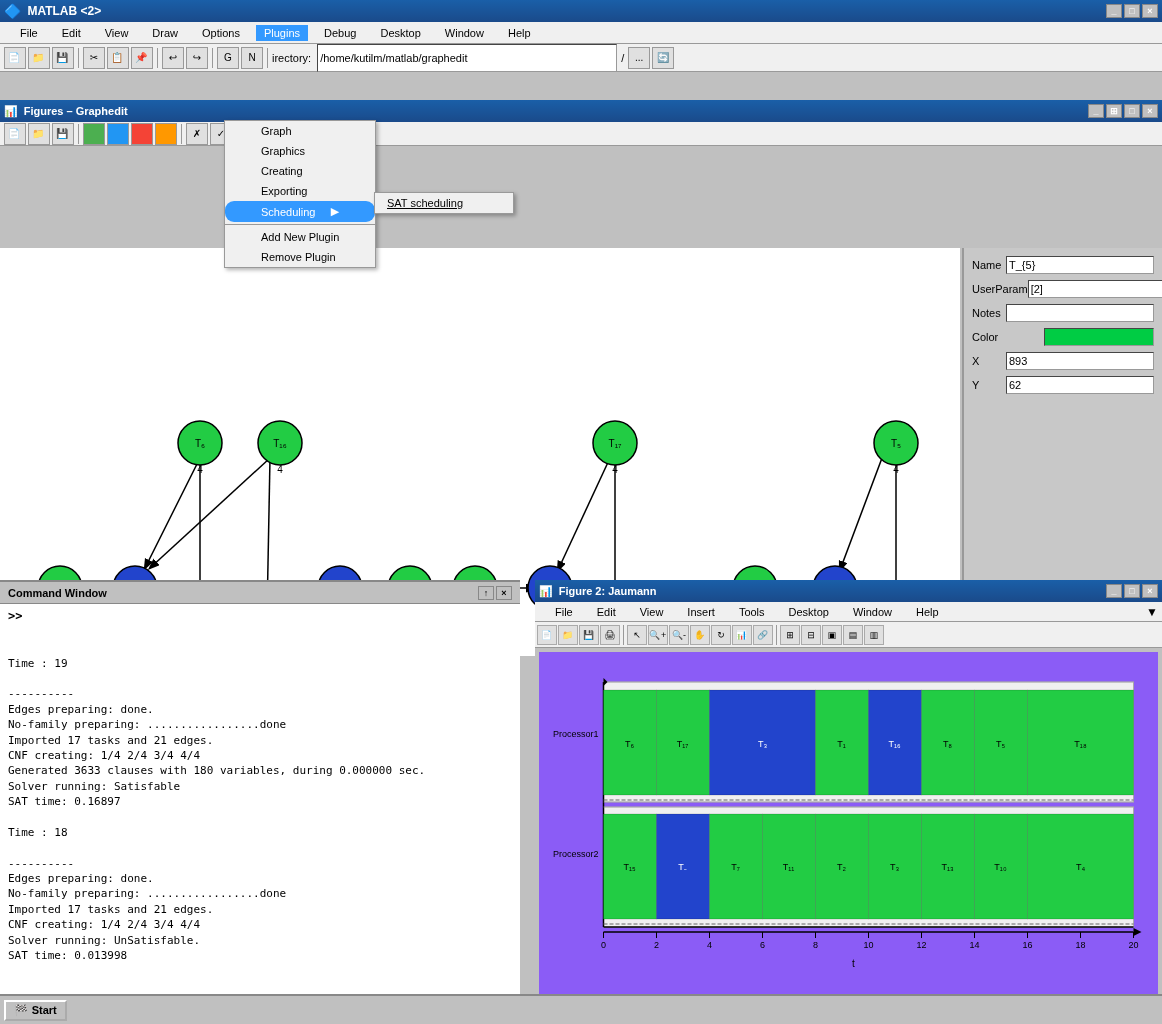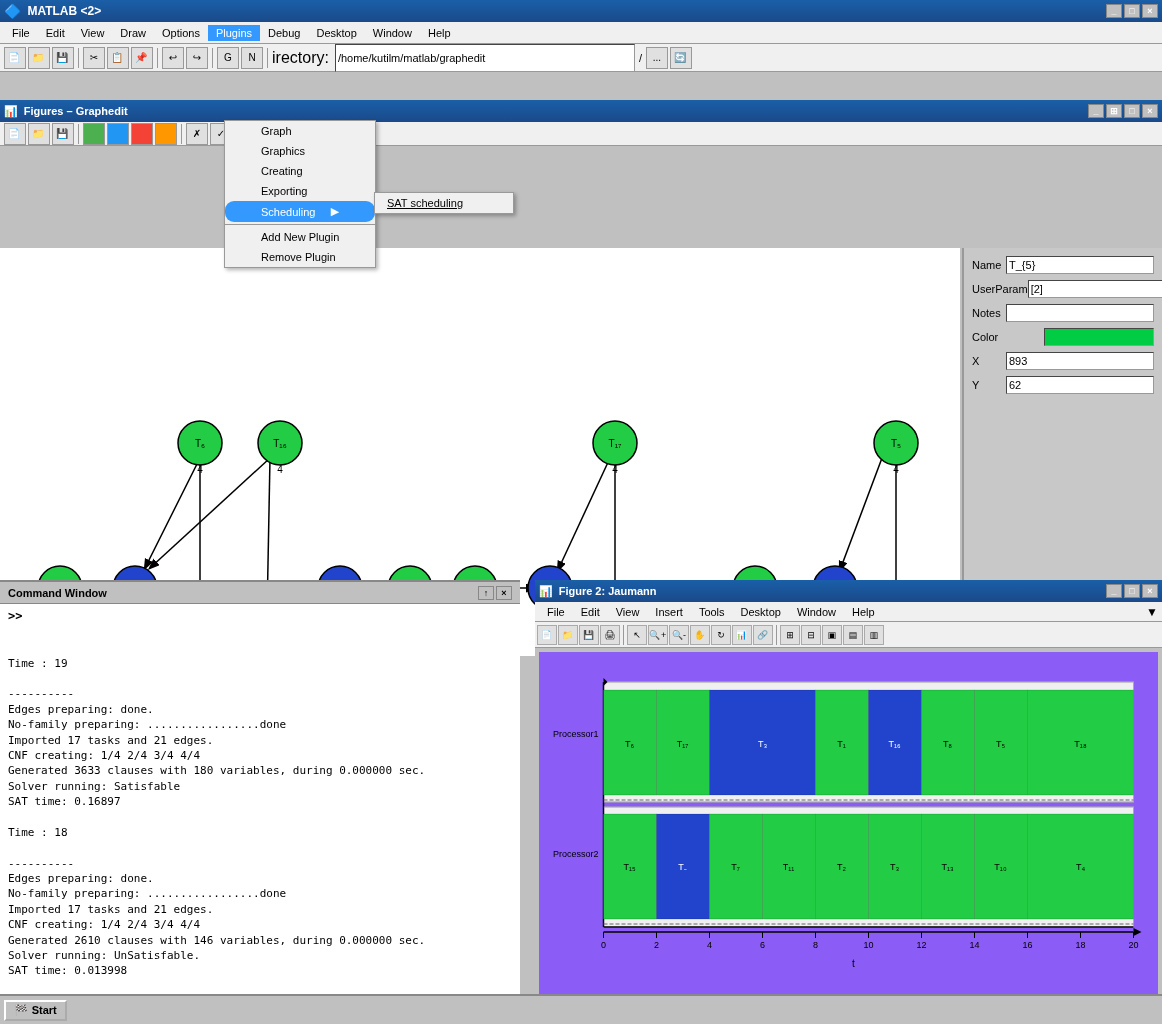--- a/index.html
+++ b/index.html
@@ -29,40 +29,41 @@
       border-bottom: 1px solid #999;
       height: 22px;
       display: flex;
       align-items: center;
       padding: 0 4px;
     }
     .menu-item {
       padding: 2px 8px;
       cursor: pointer;
       font-size: 11px;
+      margin-left: 8px;
     }
     .menu-item:hover, .menu-item.active { background: #3399ff; color: white; }
 
     
     .toolbar {
       background: #f0f0f0;
       border-bottom: 1px solid #999;
       height: 28px;
       display: flex;
       align-items: center;
       padding: 2px 4px;
       gap: 2px;
     }
     .toolbar-btn {
       width: 22px; height: 22px; background: #e0e0e0;
       border: 1px solid #999; display: flex; align-items: center;
       justify-content: center; cursor: pointer; font-size: 10px;
     }
     .toolbar-separator { width: 1px; height: 20px; background: #999; margin: 0 2px; }
-    .toolbar-label { font-size: 16px; margin-right: 4px; }
+    .toolbar-label { font-size: 11px; margin-right: 4px; }
     .toolbar-input {
       height: 28px; border: 1px inset #999; background: white;
       padding: 0 2px; font-size: 11px;
     }
 
     .figures-title {
       background: linear-gradient(to bottom, #1a5fa8, #1a4a8a);
       color: white;
       height: 22px;
       display: flex;
@@ -537,21 +538,20 @@
     <div class="cmd-line">Solver running: Satisfable</div>
     <div class="cmd-line">SAT time: 0.16897</div>
     <div class="cmd-line">&nbsp;</div>
     <div class="cmd-line">Time : 18</div>
     <div class="cmd-line">&nbsp;</div>
     <div class="cmd-line">----------</div>
     <div class="cmd-line">Edges preparing: done.</div>
     <div class="cmd-line">No-family preparing: .................done</div>
     <div class="cmd-line">Imported 17 tasks and 21 edges.</div>
     <div class="cmd-line">CNF creating: 1/4 2/4 3/4 4/4</div>
-    <div class="cmd-line">Generated 2610 clauses with 146 variables, during 0.000000 sec.</div>
     <div class="cmd-line">Solver running: UnSatisfable.</div>
     <div class="cmd-line">SAT time: 0.013998</div>
     <div class="cmd-line">&nbsp;</div>
 
   </div>
 </div>
 
 <div class="figure2-window">
   <div class="figure2-title">
     <div style="display:flex;align-items:center;gap:6px;">

